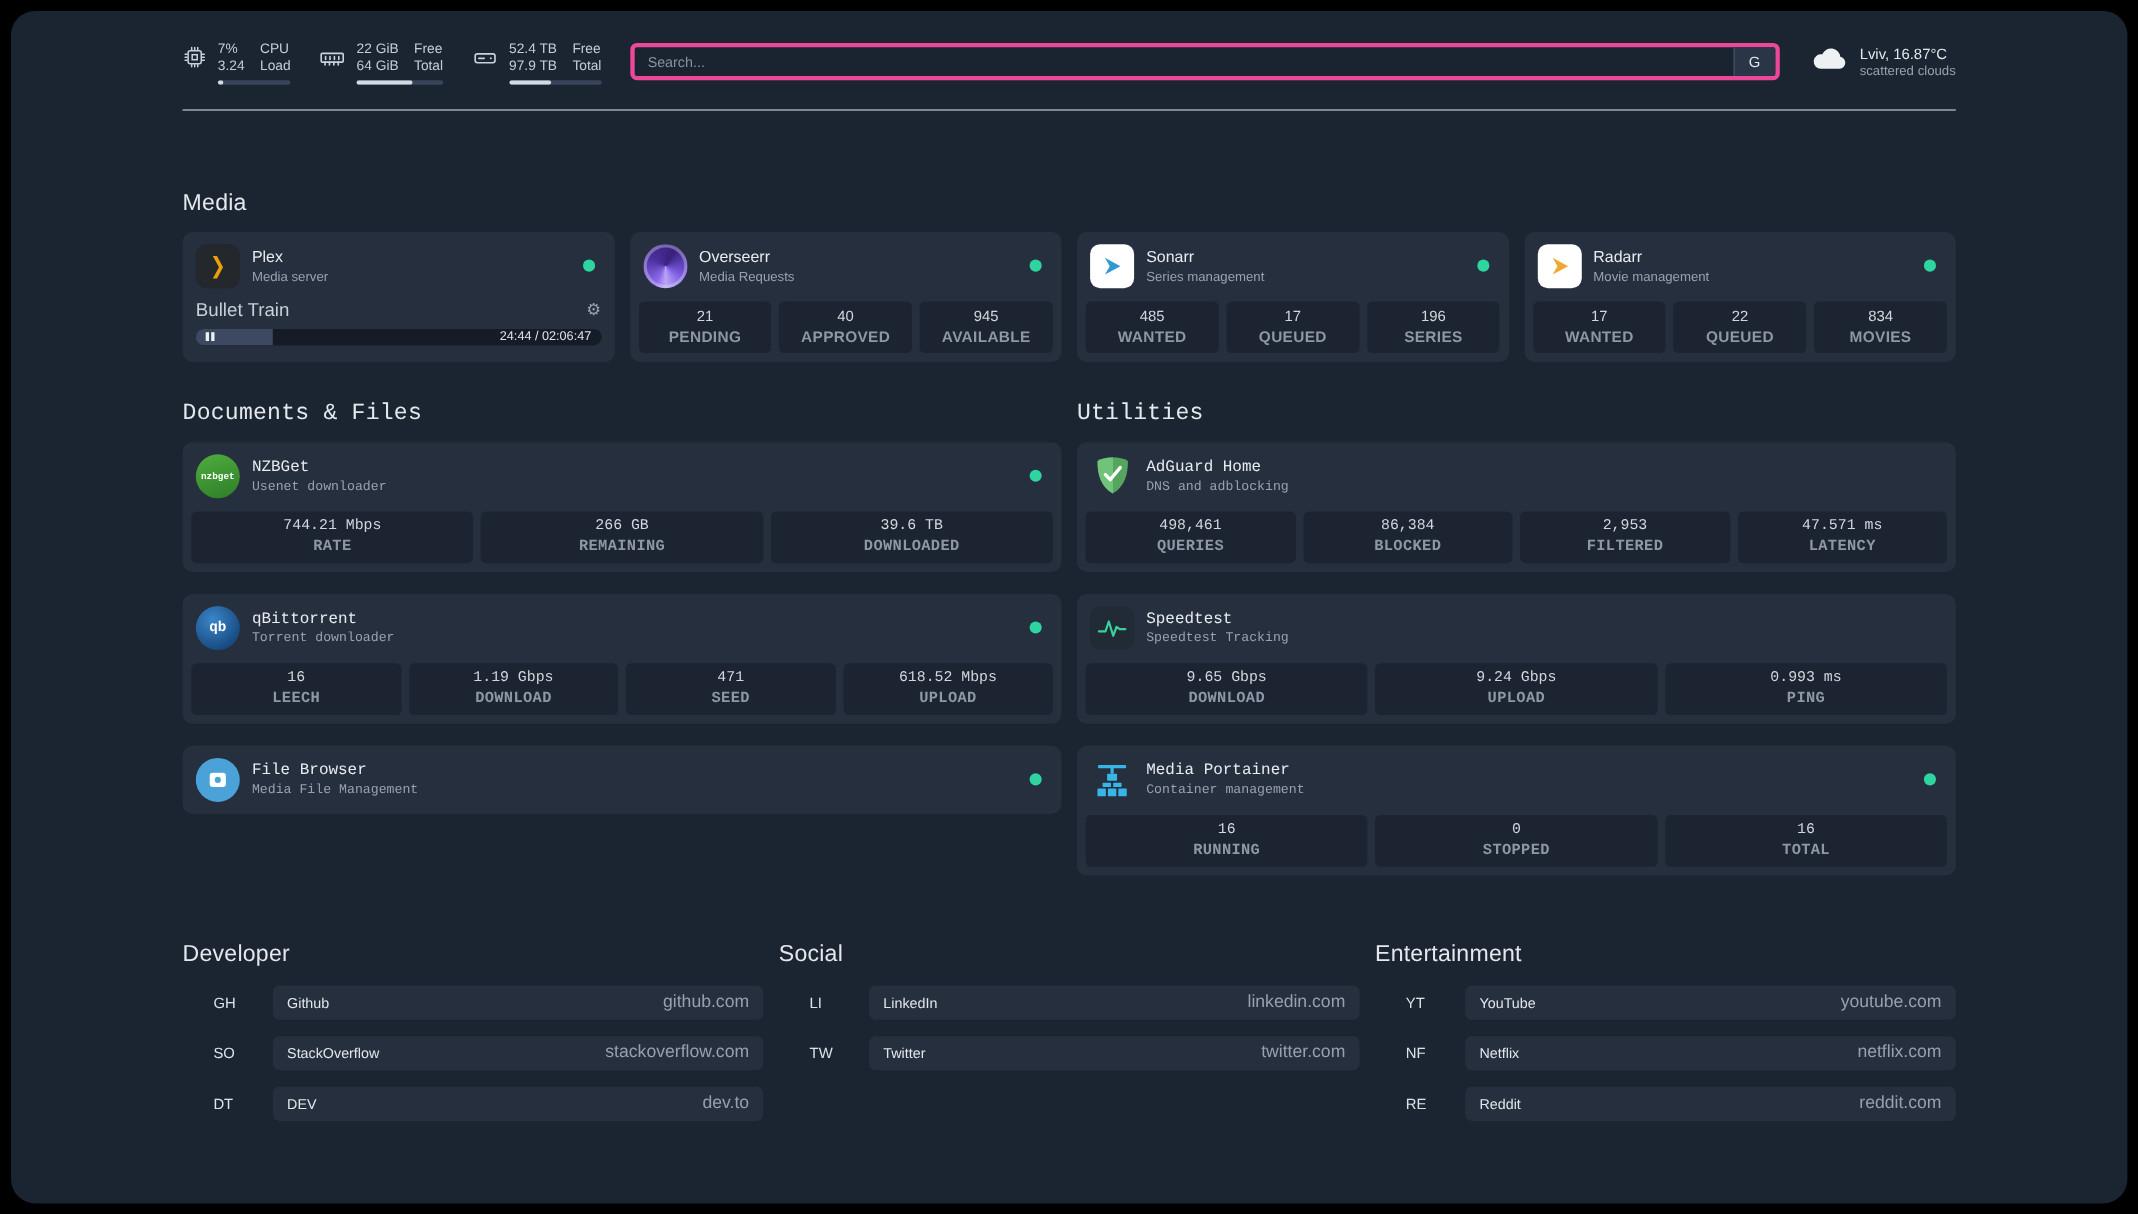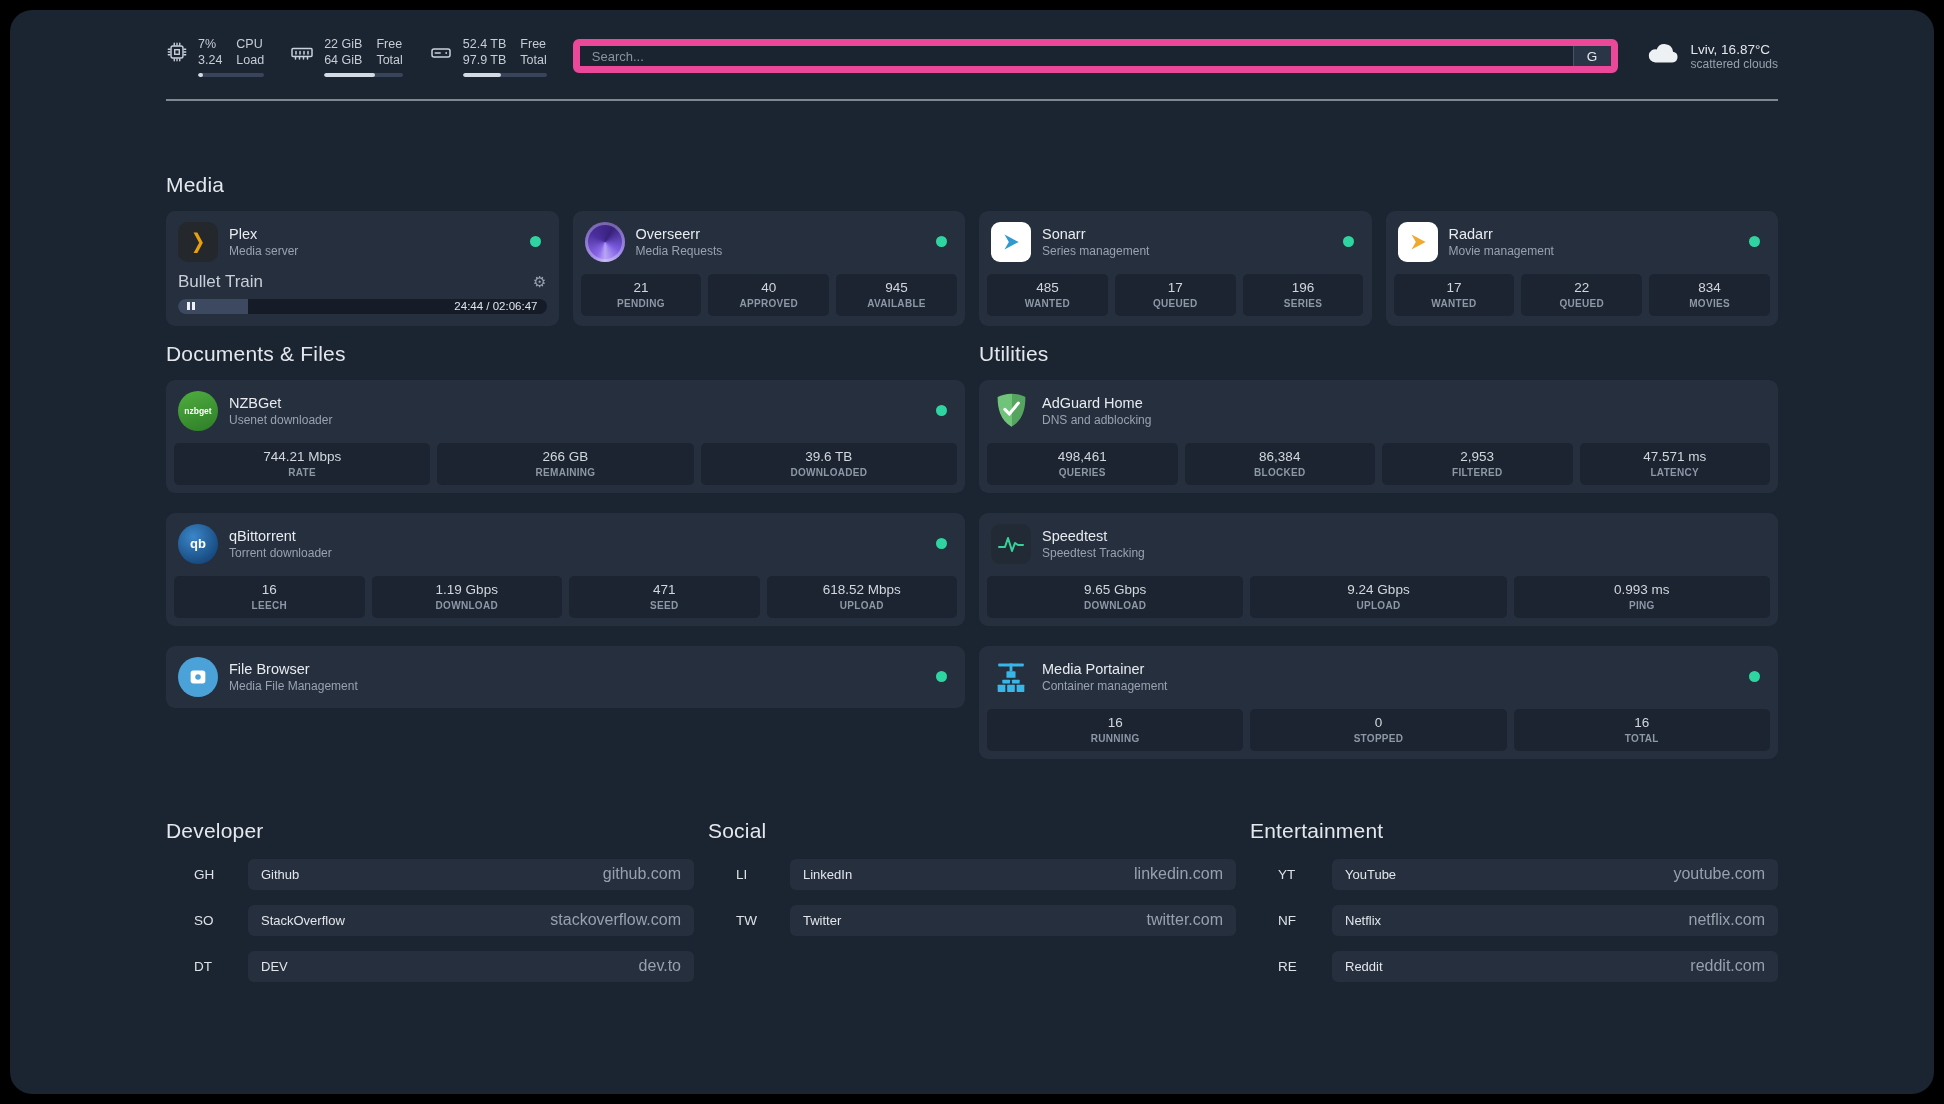--- a/index.html
+++ b/index.html
@@ -12,21 +12,21 @@
   
   .topbar { display:flex; align-items:center; }
   .resource { display:flex; align-items:flex-start; gap:10px; margin-right:26px; }
   .res-icon { padding-top:5px; display:flex; }
   .res-text { display:flex; gap:14px; }
   .res-col { display:flex; flex-direction:column; line-height:1.3; font-size:12.5px; color:#c6cdd6; }
   .res-bar { margin-top:4px; height:4px; background:#39445a; border-radius:2px; overflow:hidden; }
   .res-fill { height:100%; background:#d3dae3; border-radius:2px; }
 
   .search-bar { flex:1; display:flex; align-items:center; height:34px; background:#1a2330;
-    border:7px solid #ec4899; border-radius:6px; overflow:hidden; margin-right:28px; }
+    border:4px solid #ec4899; border-radius:6px; overflow:hidden; margin-right:28px; }
   .search-bar input { flex:1; height:100%; background:transparent; border:none; outline:none;
     color:#e0e5eb; font-size:13px; padding:0 12px; font-family:inherit; }
   .search-bar input::placeholder { color:#8893a2; }
   .search-btn { width:38px; height:100%; border:none; border-left:1px solid #46536a;
     background:#2a3547; color:#e5e9ee; font-size:13.5px; cursor:pointer; font-family:inherit; }
 
   .weather { display:flex; align-items:center; gap:11px; }
   .w-loc { font-size:13.5px; color:#e3e7ec; }
   .w-cond { font-size:12px; color:#97a1ae; margin-top:0; }
 
@@ -40,35 +40,35 @@
   .card { background:#252f3e; border-radius:9px; padding:8px; cursor:pointer; }
   .card-head { display:flex; align-items:center; gap:11px; padding:3px 4px; }
   .icon { width:40px; height:40px; flex:0 0 40px; display:flex; align-items:center; justify-content:center; }
   .name { font-size:14.5px; color:#e8ebef; font-weight:500; }
   .desc { font-size:12px; color:#98a2b0; margin-top:2px; }
   .dot { width:11px; height:11px; border-radius:50%; background:#2fd5a0; margin-left:auto; margin-right:6px; flex:0 0 11px; }
 
   .stats { display:flex; gap:7px; margin-top:9px; }
   .stat { flex:1; background:#1b2430; border-radius:5px; padding:6px 2px 7px; text-align:center; }
   .stat-value { font-size:13.5px; color:#d2d7de; }
-  .stat-label { font-size:10px; font-weight:700; color:#8d97a6; margin-top:3px; letter-spacing:.3px; }
+  .stat-label { font-size:14px; font-weight:700; color:#8d97a6; margin-top:3px; letter-spacing:.3px; }
 
   
   .plex-widget { padding:2px 4px 4px; }
   .np-row { display:flex; align-items:center; justify-content:space-between; margin:5px 0 7px; }
   .np-title { font-size:17px; color:#c9cfd8; }
   .gear { color:#98a2b0; font-size:15px; cursor:pointer; line-height:1; }
   .np-bar { position:relative; height:15px; border-radius:8px; background:#151c28;
     display:flex; align-items:center; overflow:hidden; }
   .np-fill { position:absolute; left:0; top:0; bottom:0; background:#3d4960; }
   .pause { position:relative; display:inline-flex; gap:2.5px; margin-left:9px; cursor:pointer; }
   .pause i { width:2.5px; height:8px; background:#eef1f4; display:block; }
   .np-time { position:relative; margin-left:auto; padding-right:9px; font-size:11.5px; color:#e0e4ea; }
 
-  .two-col { margin-top:16px; display:grid; grid-template-columns:1fr 1fr; gap:14px; align-items:start; }
+  .two-col { margin-top:36px; display:grid; grid-template-columns:1fr 1fr; gap:14px; align-items:start;font-family:Liberation Mono, monospace; }
   .col-cards { margin-top:14px; display:flex; flex-direction:column; gap:20px; }
 
   
   .plex-tile { background:#24272b; border-radius:10px; }
   .plex-chev { color:#e8a00c; font-size:17px; font-weight:700; transform:scaleY(1.2); }
   .overseerr-circle { border-radius:50%;
     background:conic-gradient(from 210deg,#8b68e8,#4b2f9e 90deg,#38217c 180deg,#7a5be0 270deg,#b9a5f6 330deg,#8b68e8);
     box-shadow:inset 0 0 0 3px rgba(230,225,250,0.35); }
   .white-tile { background:#fff; border-radius:9px; }
   .nzbget-circle { border-radius:50%; background:linear-gradient(160deg,#4fae3e,#2e7d28);

